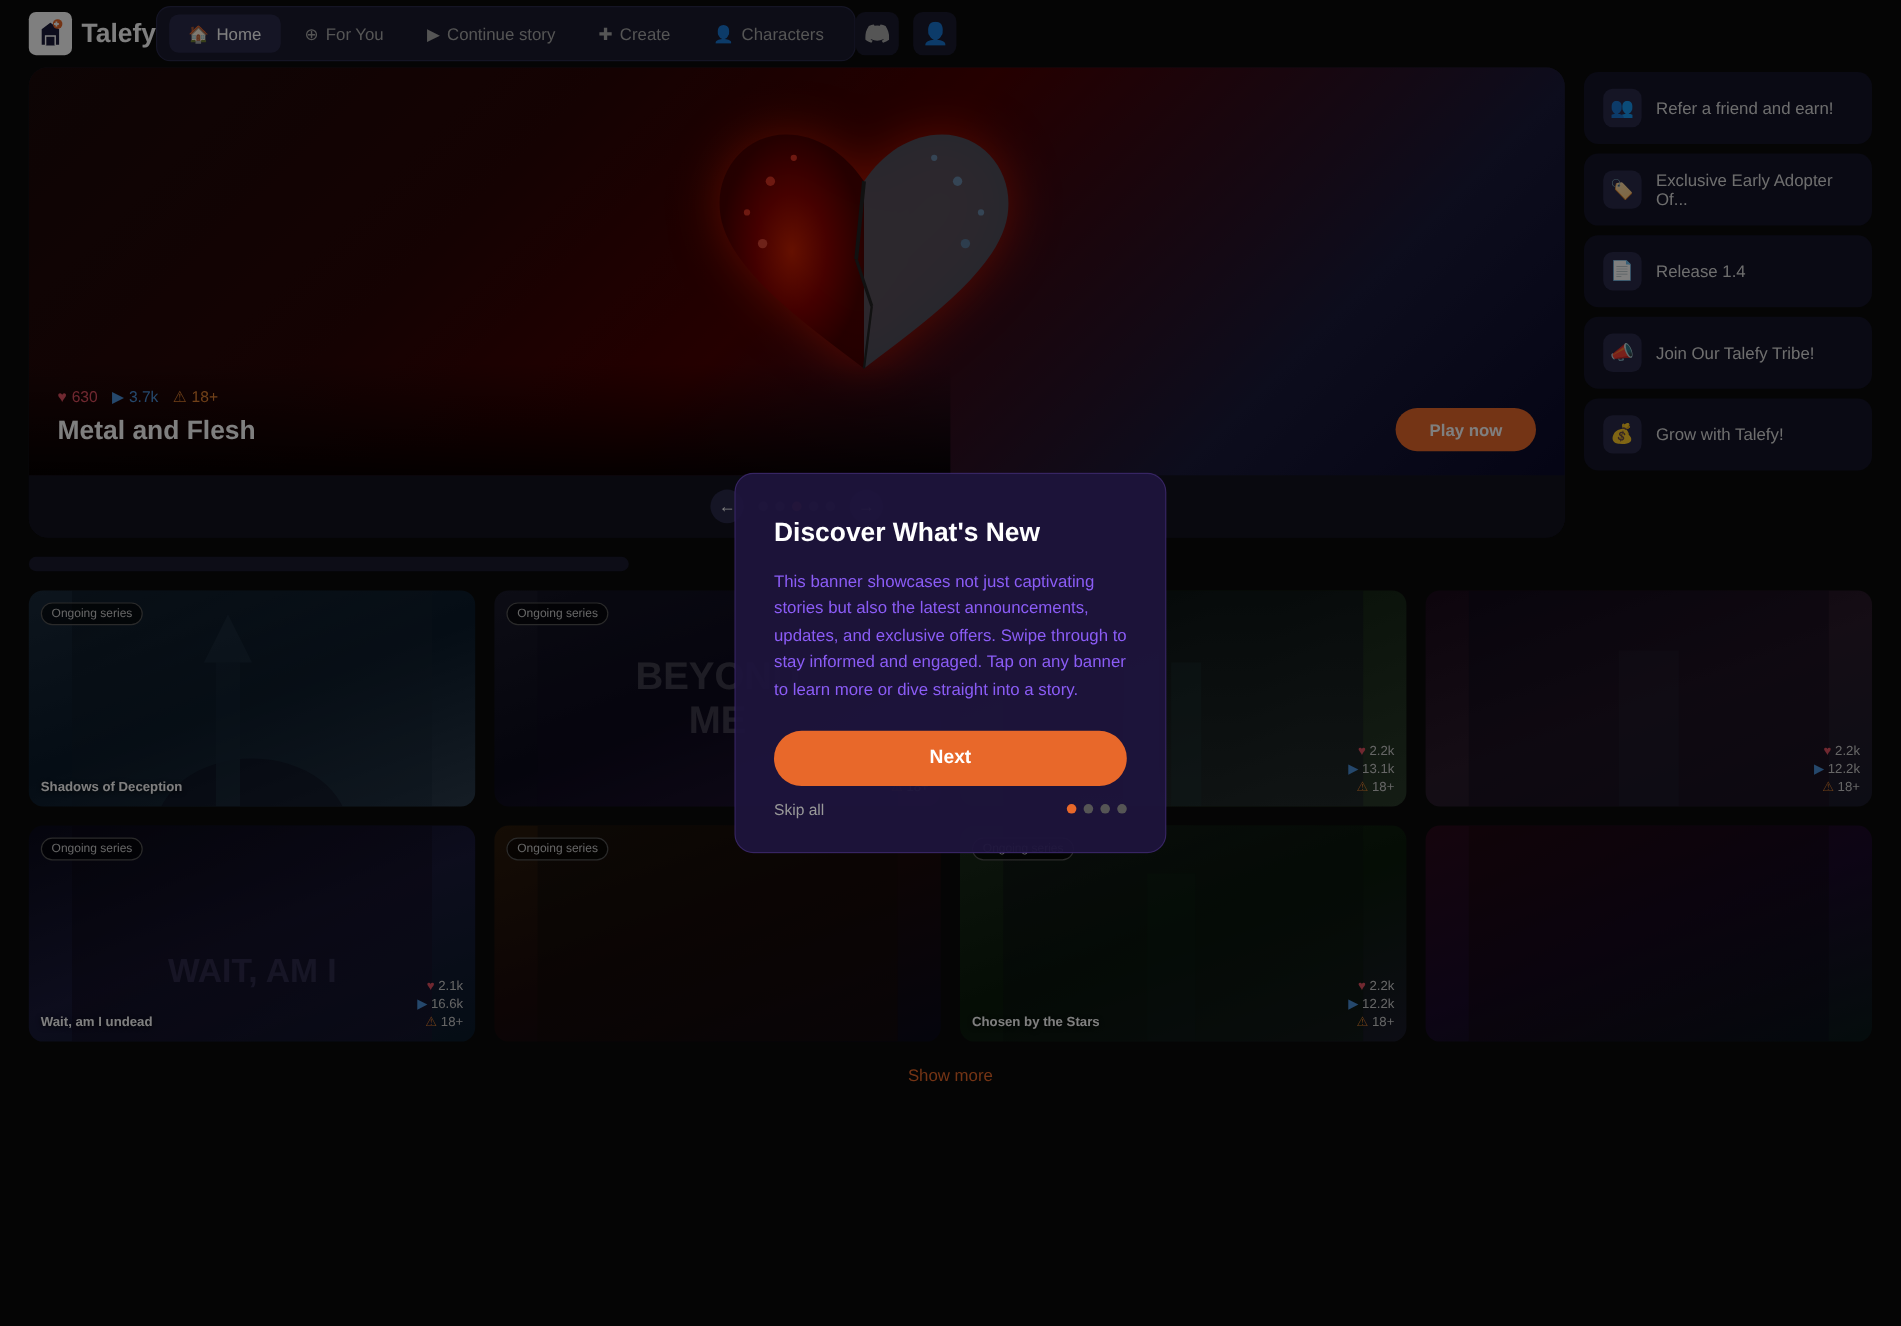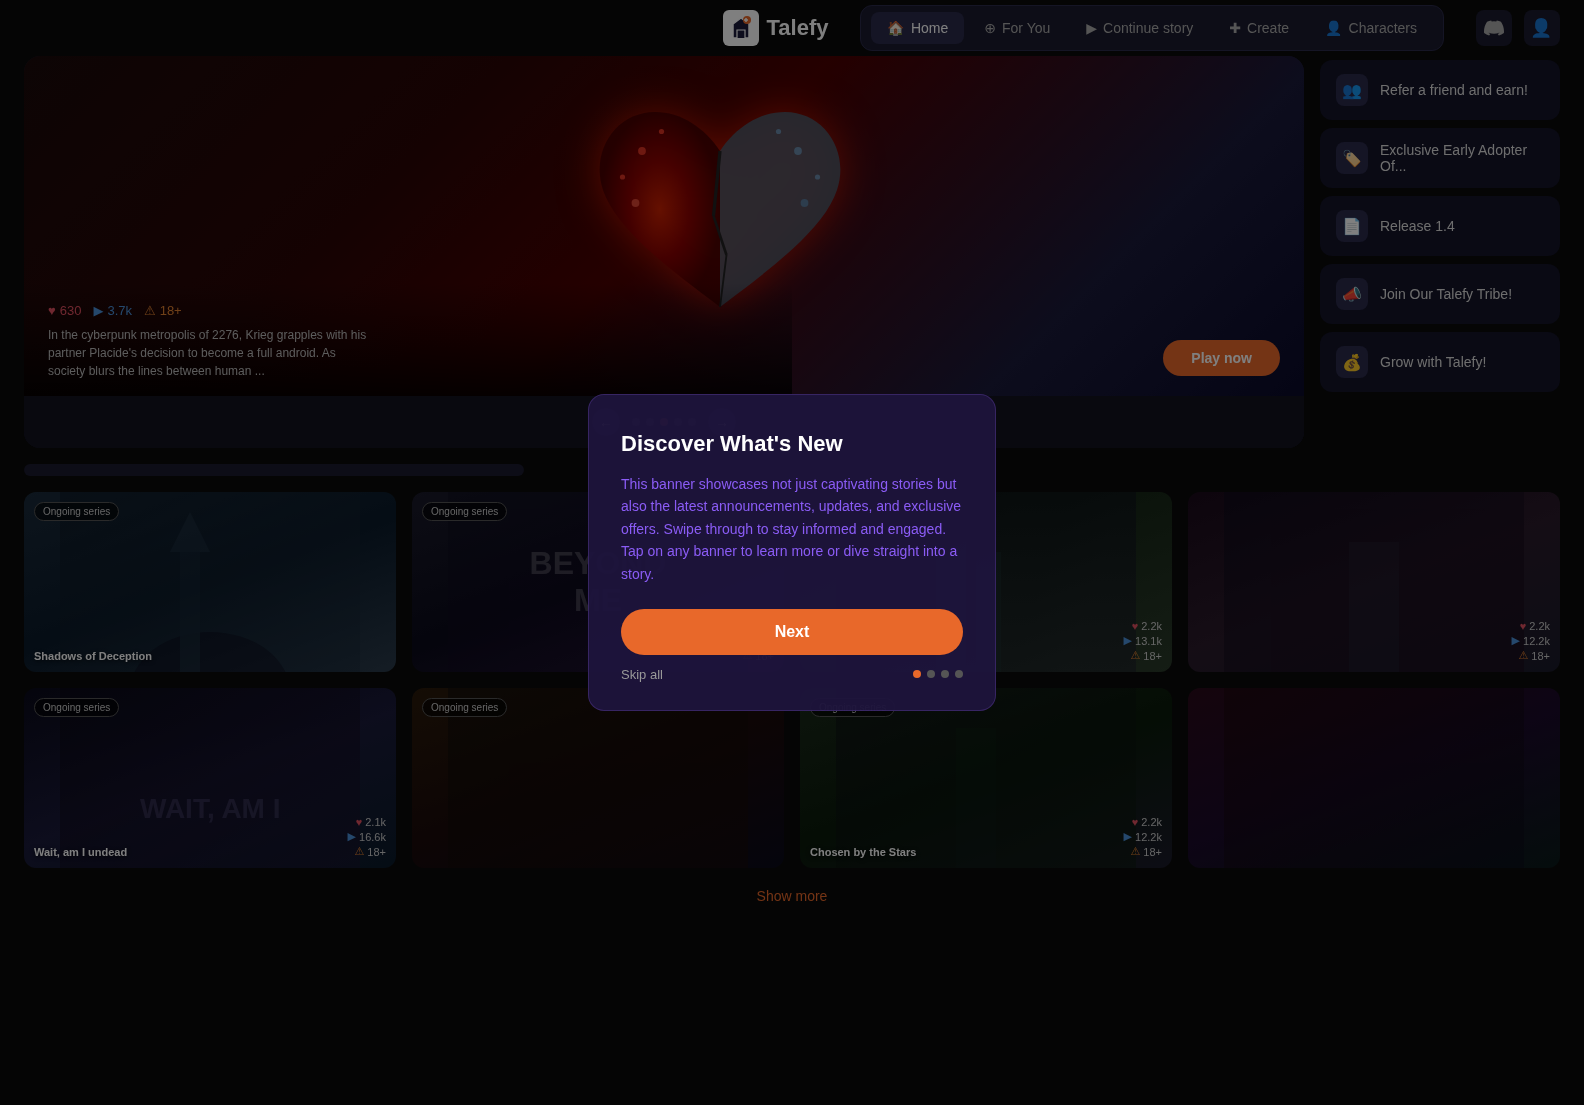--- a/index.html
+++ b/index.html
@@ -9,27 +9,26 @@
       font-family: -apple-system, BlinkMacSystemFont, 'Segoe UI', sans-serif;
       width: 1584px;
       min-height: 1105px;
       overflow-x: hidden;
     }
 
     
     .top-nav {
       display: flex;
       align-items: center;
-      justify-content: flex-end;
+      justify-content: flex-start;
       padding: 0 24px;
       height: 56px;
       background: #0a0a0a;
       position: relative;
       z-index: 10;
-      gap: 32px;
     }
     .logo {
       display: flex;
       align-items: center;
       gap: 8px;
       font-size: 22px;
       font-weight: 700;
       color: #fff;
     }
     .logo-icon {
@@ -347,21 +346,21 @@
       background: rgba(0,0,0,0.5);
       z-index: 100;
       display: flex;
       align-items: center;
       justify-content: center;
     }
     .modal {
       background: rgba(30, 20, 60, 0.95);
       border-radius: 16px;
       padding: 36px 32px 28px;
-      width: 408px;
+      width: 360px;
       position: relative;
       border: 1px solid rgba(120, 80, 200, 0.3);
     }
     .modal-title {
       font-size: 22px;
       font-weight: 700;
       margin-bottom: 16px;
       color: #fff;
     }
     .modal-text {
@@ -522,21 +521,21 @@
           </div>
           <div class="stat-item stat-eye">
             <span>▶</span>
             <span>3.7k</span>
           </div>
           <div class="stat-item stat-warning">
             <span>⚠</span>
             <span>18+</span>
           </div>
         </div>
-        <div class="hero-desc">In the cyberpunk metropolis of 2276, Krieg grapples with his partner Placide's decision to become a full android. As society blurs the lines between human ...</div>
+        <div class="hero-title">Metal and Flesh</div>
       </div>
 
       <button class="play-btn">Play now</button>
     </div>
 
     <div class="hero-nav">
       <div class="hero-nav-btn">←</div>
       <div class="dots">
         <div class="dot"></div>
         <div class="dot"></div>

